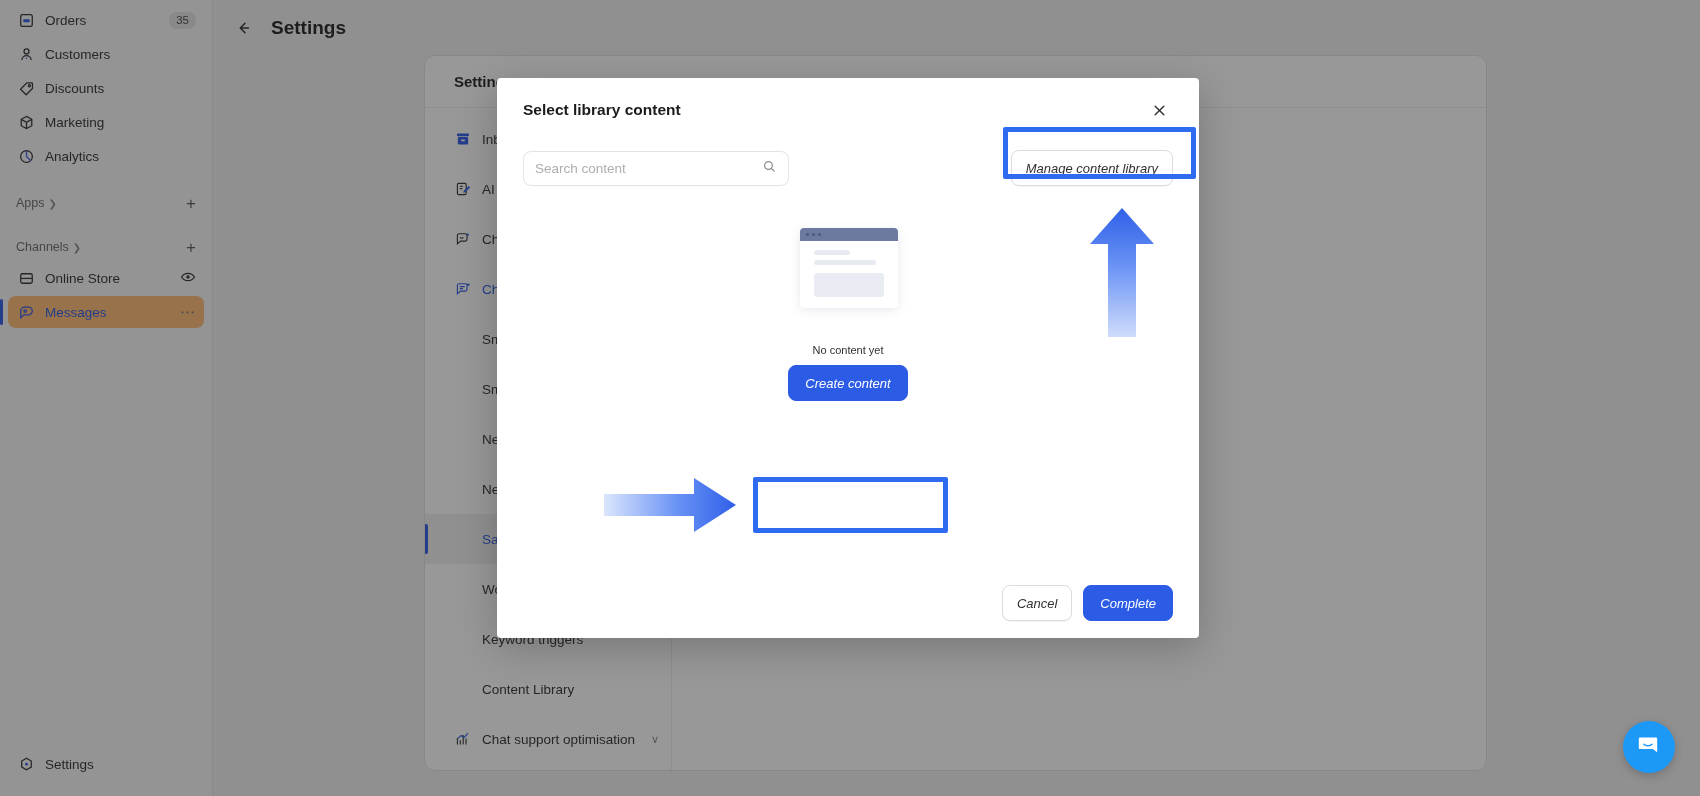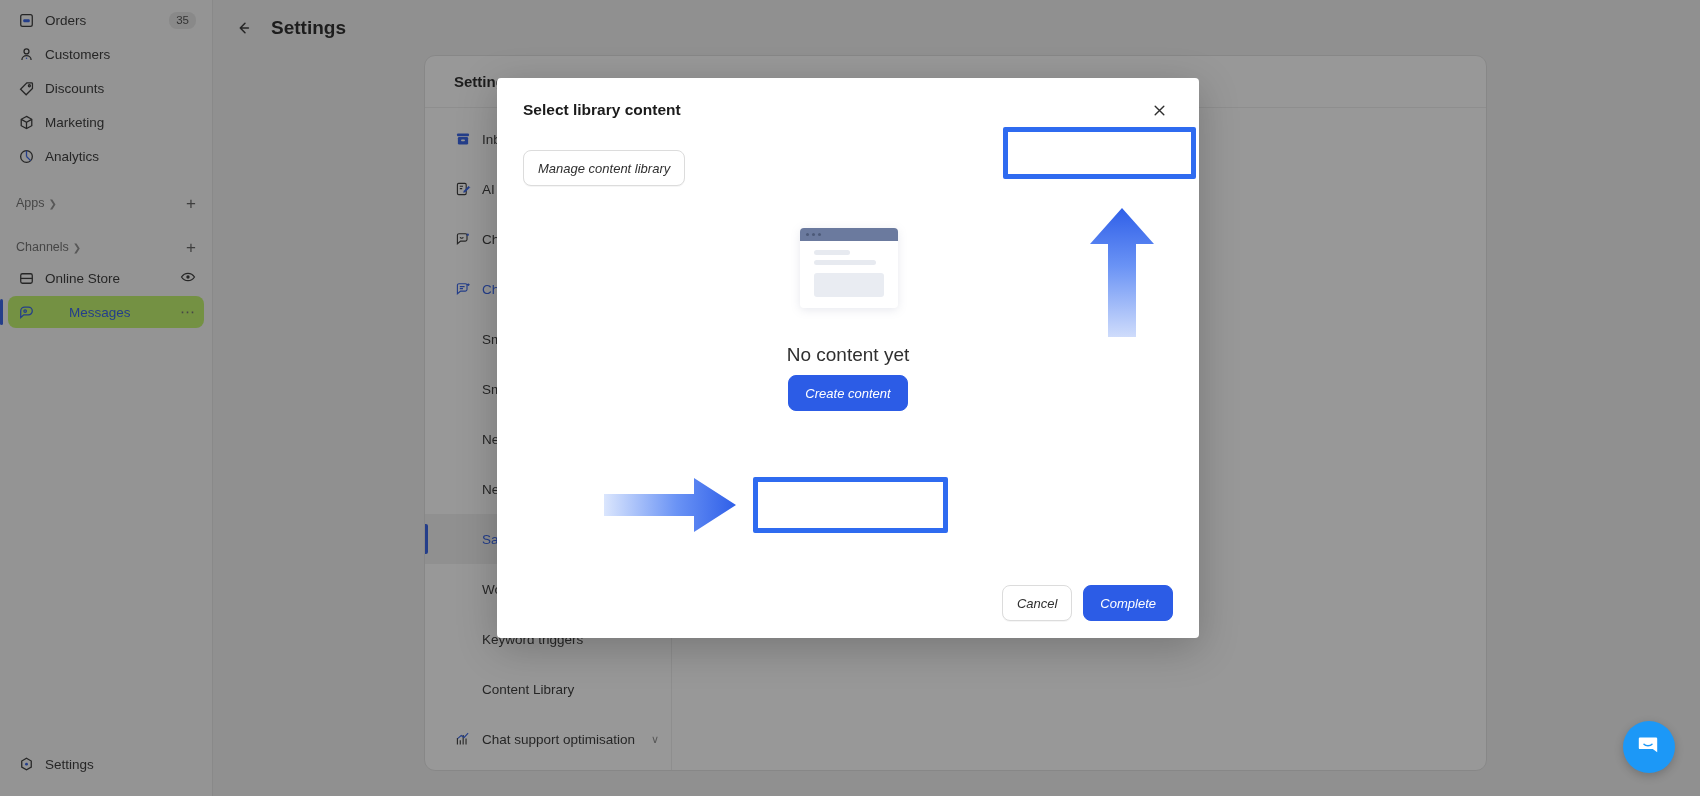--- a/index.html
+++ b/index.html
@@ -19,21 +19,21 @@
     border-right: 1px solid #e3e3e3;
     padding-top: 4px;
   }
   .nav-item {
     display: flex; align-items: center;
     height: 32px; margin: 0 8px 2px 8px;
     padding: 0 8px; border-radius: 8px;
     font-size: 13.5px; color: #303030;
     cursor: pointer; position: relative;
   }
-  .nav-item.active { background: #bef264; gap: 24px; }
+  .nav-item.active { background: #fdba74; }
   .nav-item.active-accent { color: #2c5ce6; }
   .nav-item .ico {
     width: 20px; height: 20px; margin-right: 9px;
     display: flex; align-items: center; justify-content: center;
     flex: 0 0 20px;
   }
   .nav-item .lbl { flex: 1 1 auto; white-space: nowrap; }
   .badge {
     background: #e3e3e3; color: #4a4a4a;
     font-size: 11.5px; border-radius: 8px;
@@ -178,21 +178,21 @@
   }
   .illus-bar {
     height: 13px; background: #6b7a9e; display: flex;
     align-items: center; padding-left: 6px; gap: 3px;
   }
   .illus-dot { width: 3px; height: 3px; border-radius: 50%; background: #4d5a79; }
   .illus-l1 { margin: 9px 0 0 14px; width: 36px; height: 5px; border-radius: 3px; background: #e7eaf0; }
   .illus-l2 { margin: 5px 0 0 14px; width: 62px; height: 5px; border-radius: 3px; background: #e7eaf0; }
   .illus-block { margin: 8px 0 0 14px; width: 70px; height: 24px; border-radius: 3px; background: #e9ecf2; }
 
-  .empty-text { margin-top: 30px; font-size: 19px; color: #303030; }
+  .empty-text { margin-top: 30px; font-size: 11px; color: #303030; }
   .create-wrap { margin-top: 9px; }
 
   .modal-foot {
     height: 70px; flex: 0 0 70px;
     display: flex; align-items: center; justify-content: flex-end;
     gap: 11px; padding: 0 26px;
   }
 
   
   .hl {
@@ -448,20 +448,29 @@
     <div class="modal-head">
       <div class="modal-title">Select library content</div>
       <div class="close-x">
         <svg width="15" height="15" viewBox="0 0 16 16" fill="none" stroke="#2f2f2f" stroke-width="1.5" stroke-linecap="round">
           <path d="M3.4 3.4l9.2 9.2M12.6 3.4l-9.2 9.2"></path>
         </svg>
       </div>
     </div>
 
     <div class="modal-toolbar">
+      <div class="search-box">
+        <input type="text" placeholder="Search content" style="">
+        <span>
+          <svg width="15" height="15" viewBox="0 0 18 18" fill="none" stroke="#8a8a8a" stroke-width="1.5">
+            <circle cx="7.8" cy="7.8" r="4.6"></circle>
+            <path d="M11.2 11.2l3.4 3.4" stroke-linecap="round"></path>
+          </svg>
+        </span>
+      </div>
       <button class="btn btn-secondary">Manage content library</button>
     </div>
 
     <div class="modal-body">
       <div class="illus">
         <div class="illus-card">
           <div class="illus-bar">
             <span class="illus-dot"></span>
               <span class="illus-dot"></span>
               <span class="illus-dot"></span>

